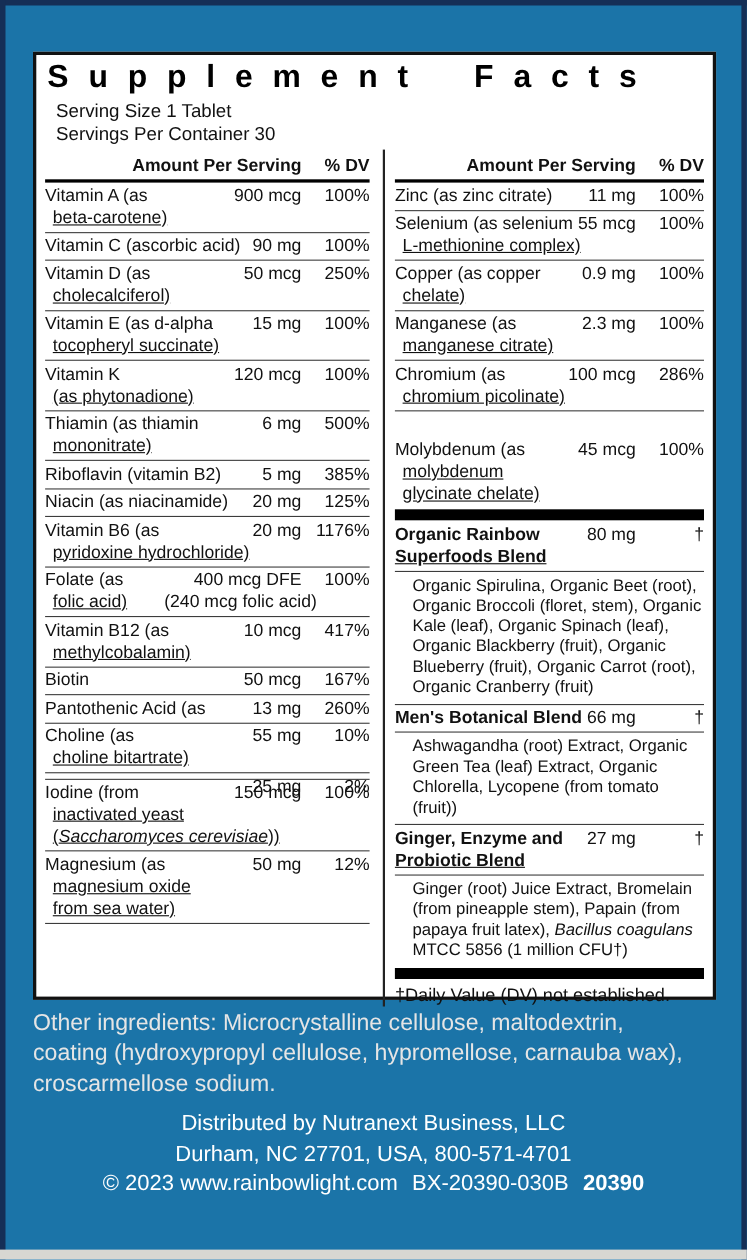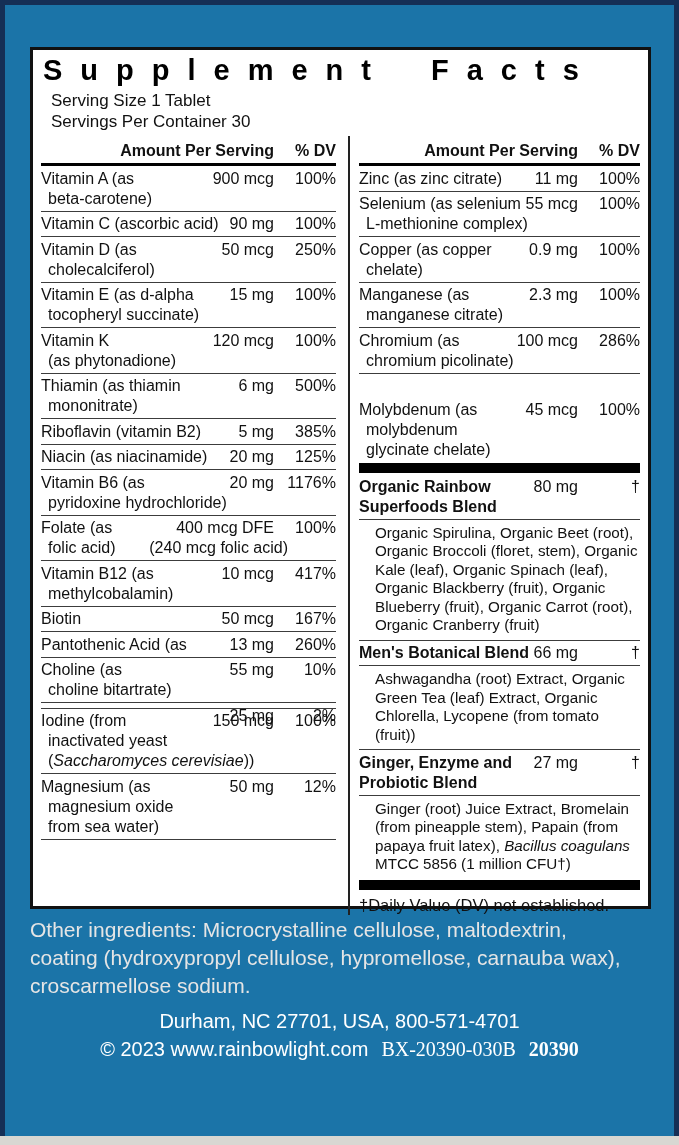--- a/index.html
+++ b/index.html
@@ -30,36 +30,36 @@
   .col-left  { width:307px; padding-right:12px; box-sizing:border-box; }
   .col-right { flex:1; border-left:2px solid #222; padding-left:9px; }
 
   .hdr { position:relative; height:27px; border-bottom:3px solid #000; font-weight:bold; font-size:16px; }
   .hdr .amt-h { position:absolute; right:62px; bottom:3px; white-space:nowrap; }
   .hdr .dv-h  { position:absolute; right:0;   bottom:3px; white-space:nowrap; }
 
   .row { position:relative; padding:2.5px 0 2px 0; border-bottom:1px solid #3c3c3c; font-size:16px; line-height:20px; }
   .row.nb { border-bottom:none;margin-top:24px; }
   .row .nm div { white-space:nowrap; }
-  .row .nm .cont { padding-left:7px; }
+  .row .nm .cont { padding-left:7px;text-decoration:underline; }
   .row .amt  { position:absolute; top:2.5px; right:62px; white-space:nowrap; }
   .row .amt2 { position:absolute; top:22.5px; right:48px; white-space:nowrap; }
   .row .pct  { position:absolute; top:2.5px; right:0; white-space:nowrap; }
   .row.blend .nm { font-weight:bold; }
   .row.blend .nm .cont { padding-left:0; }
 
   .bar { height:10px; background:#000; margin:1px 0; }
   .desc { font-size:15.2px; line-height:18.5px; padding:4px 0 5px 16px; border-bottom:1px solid #3c3c3c; }
   .desc.nb { border-bottom:none; }
   .footnote { font-size:16.5px; padding-top:5px; }
 
   .other { position:absolute; left:30px; top:916px; color:#e5e5e5; font-size:21px; line-height:28px; }
   .other div { white-space:nowrap; }
   .dist { position:absolute; left:0; right:0; top:1008px; text-align:center; color:#fff; font-size:20px; line-height:27.5px; }
-  .dist .gap { margin-left:13px;font-family:Liberation Serif, serif; }
+  .dist .gap { margin-left:13px; }
   .dist .code { font-weight:bold; }
 </style>
 </head>
 <body>
 
 <div class="frame"></div>
 <div class="bottom-strip"></div>
 
 <div class="panel">
   <div class="title">Supplement Facts</div>
@@ -293,17 +293,18 @@
   </div>
 </div>
 
 <div class="other">
   <div>Other ingredients: Microcrystalline cellulose, maltodextrin,</div>
   <div>coating (hydroxypropyl cellulose, hypromellose, carnauba wax),</div>
   <div>croscarmellose sodium.</div>
 </div>
 
 <div class="dist">
+  <div>Distributed by Nutranext Business, LLC</div>
   <div>Durham, NC 27701, USA, 800-571-4701</div>
   <div>
     <span>© 2023 www.rainbowlight.com</span><span class="gap">BX-20390-030B</span><span class="gap code">20390</span>
   </div>
 </div>
 
 </body></html>

